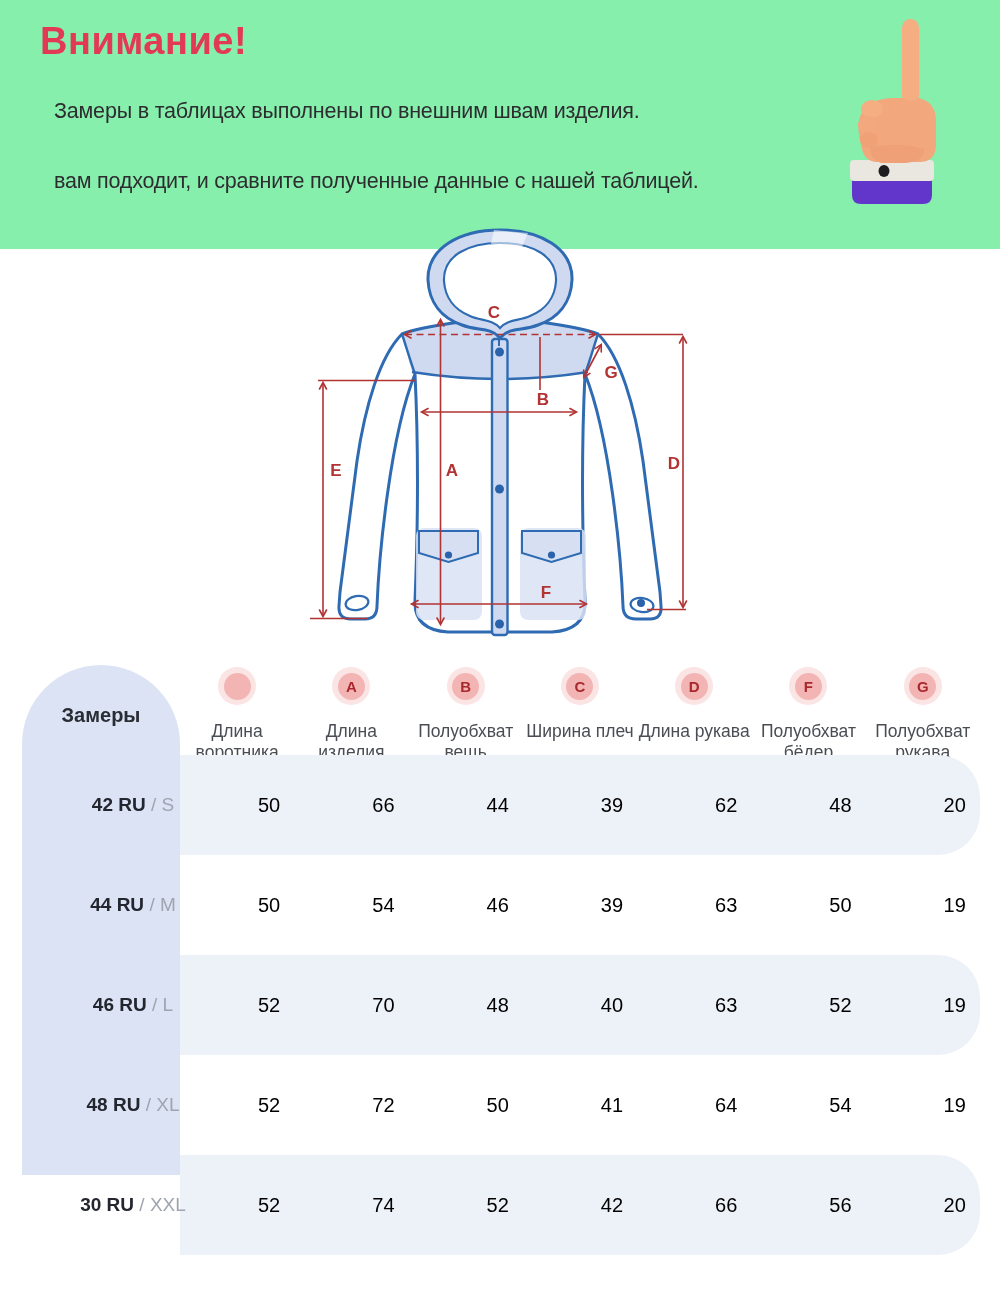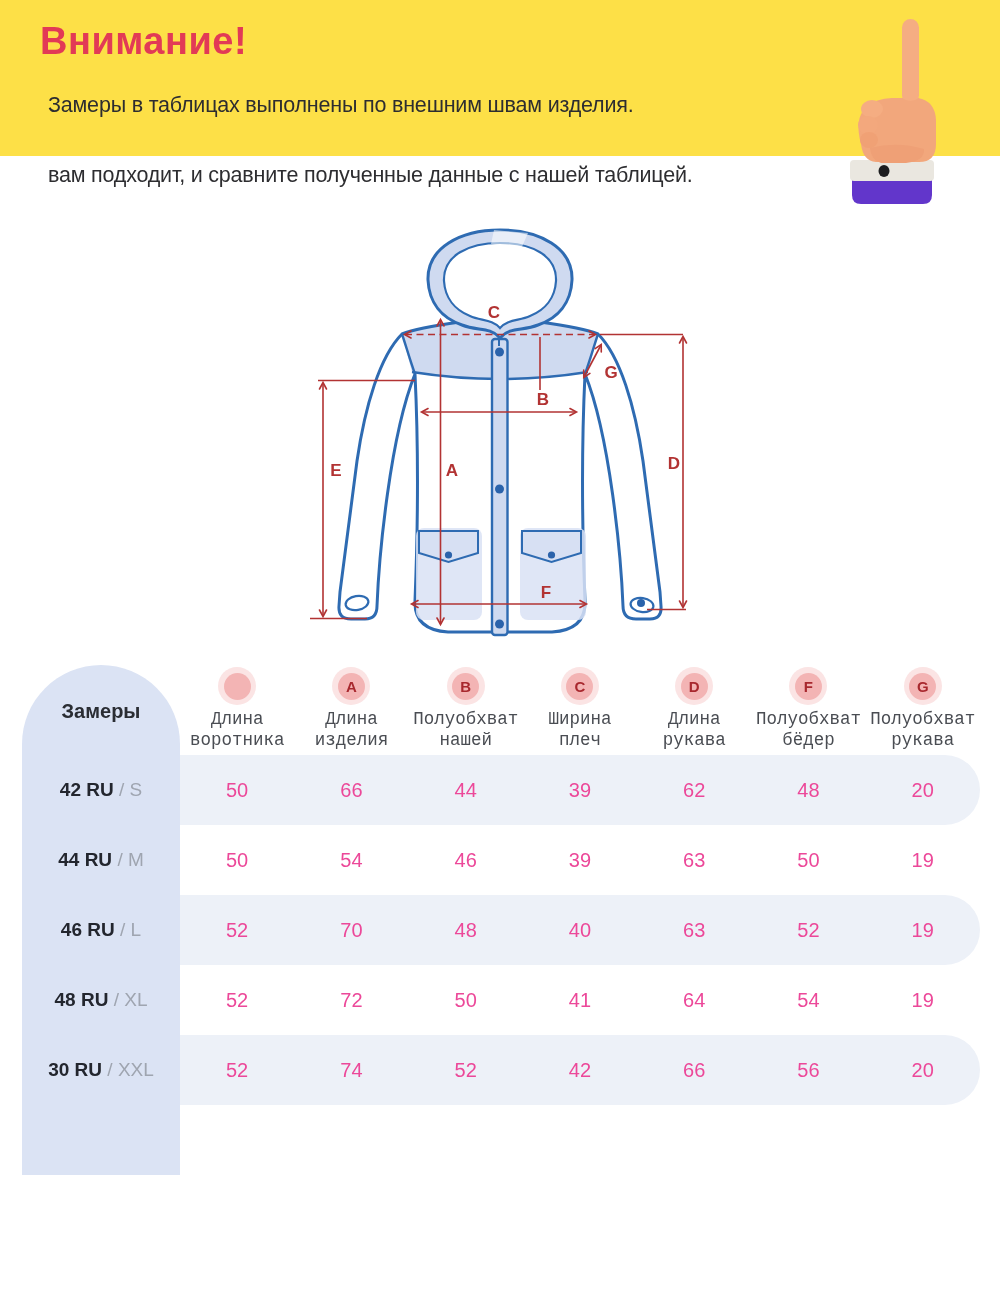--- a/index.html
+++ b/index.html
@@ -1,44 +1,44 @@
 <!DOCTYPE html>
 <html><head>
 <meta charset="utf-8">
 <style>
   html,body{margin:0;padding:0;}
   body{
     width:1000px;height:1300px;position:relative;background:#ffffff;
     font-family:"Liberation Sans", sans-serif;overflow:hidden;
   }
   
-  .banner{position:absolute;left:0;top:0;width:1000px;height:156px;background:#fde047;}
+  .banner{position:absolute;left:0;top:0;width:1000px;height:249px;background:#86efac;}
   .banner-title{position:absolute;left:40px;top:20px;margin:0;font-size:38px;font-weight:bold;color:#e23a56;letter-spacing:.5px;}
-  .banner-text{position:absolute;left:40px;top:80px;margin:8px;font-size:21.5px;line-height:35px;color:#2d2d30;letter-spacing:-.2px;}
+  .banner-text{position:absolute;left:40px;top:80px;margin:14px;font-size:21.5px;line-height:35px;color:#2d2d30;letter-spacing:-.2px;}
   .hand{position:absolute;left:840px;top:14px;width:100px;height:192px;}
   
   .diagram{position:absolute;left:0;top:206px;width:1000px;height:454px;}
   .diagram svg{display:block;margin:0 auto;}
   
   .size-table{position:absolute;left:22px;top:660px;width:958px;height:520px;}
   .size-col-bg{position:absolute;left:0;top:5px;width:158px;height:510px;background:#dbe3f4;border-radius:79px 79px 0 0;}
   .thead{position:relative;display:grid;grid-template-columns:158px repeat(7,114.28px);height:95px;}
   .size-head{display:flex;align-items:center;justify-content:center;font-size:20px;font-weight:bold;color:#2a2d33;padding-top:8px;}
   .col-head{display:flex;flex-direction:column;align-items:center;justify-content:flex-start;padding-top:7px;}
   .badge{width:38px;height:38px;border-radius:50%;background:#fbe4e4;display:flex;align-items:center;justify-content:center;}
   .badge-inner{width:27px;height:27px;border-radius:50%;background:#f3b4b4;display:flex;align-items:center;justify-content:center;
                font-size:15px;font-weight:bold;color:#a8282e;}
-  .col-label{margin-top:4px;font-size:17.5px;line-height:21px;color:#4a4d53;text-align:center;font-family:Liberation Mono, monospace;}
+  .col-label{margin-top:16px;font-size:17.5px;line-height:21px;color:#4a4d53;text-align:center;}
   .rows{position:relative;}
-  .trow{position:relative;display:grid;grid-template-columns:158px repeat(7,114.28px);height:70px;align-items:center;}
+  .trow{position:relative;display:grid;grid-template-columns:158px repeat(7,114.28px);height:100px;align-items:center;padding-left:32px;}
   .trow.alt::before{content:"";position:absolute;left:158px;right:0;top:0;bottom:0;background:#edf1f8;border-radius:0 42px 42px 0;}
   .size-cell{position:relative;text-align:center;font-size:19px;color:#23262e;}
   .size-cell b{font-weight:bold;}
   .size-cell span{color:#9fa5b0;font-weight:normal;}
-  .val-cell{position:relative;text-align:center;font-size:20px;color:#ec4899;}
+  .val-cell{position:relative;text-align:center;font-size:20px;color:#000000;}
 </style>
 </head>
 <body>
 
 <div class="banner">
   <h1 class="banner-title">Внимание!</h1>
   <p class="banner-text">
     <span>Замеры в таблицах выполнены по внешним швам изделия.</span><br>
     <br>
     <span>вам подходит, и сравните полученные данные с нашей таблицей.</span>
@@ -153,21 +153,21 @@
       <div class="col-head">
         <div class="badge">
           <div class="badge-inner">A</div>
         </div>
         <div class="col-label">Длина изделия</div>
       </div>
       <div class="col-head">
         <div class="badge">
           <div class="badge-inner">B</div>
         </div>
-        <div class="col-label">Полуобхват нашей</div>
+        <div class="col-label">Полуобхват вещь</div>
       </div>
       <div class="col-head">
         <div class="badge">
           <div class="badge-inner">C</div>
         </div>
         <div class="col-label">Ширина плеч</div>
       </div>
       <div class="col-head">
         <div class="badge">
           <div class="badge-inner">D</div>

